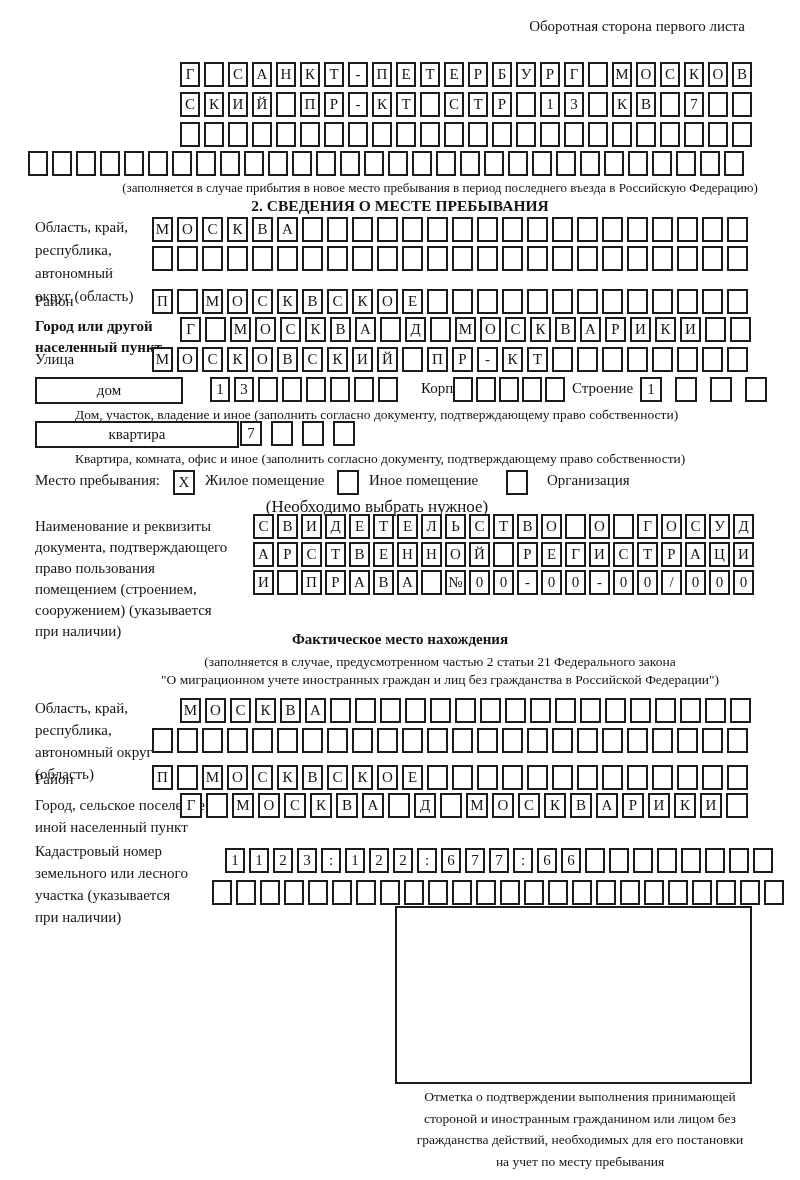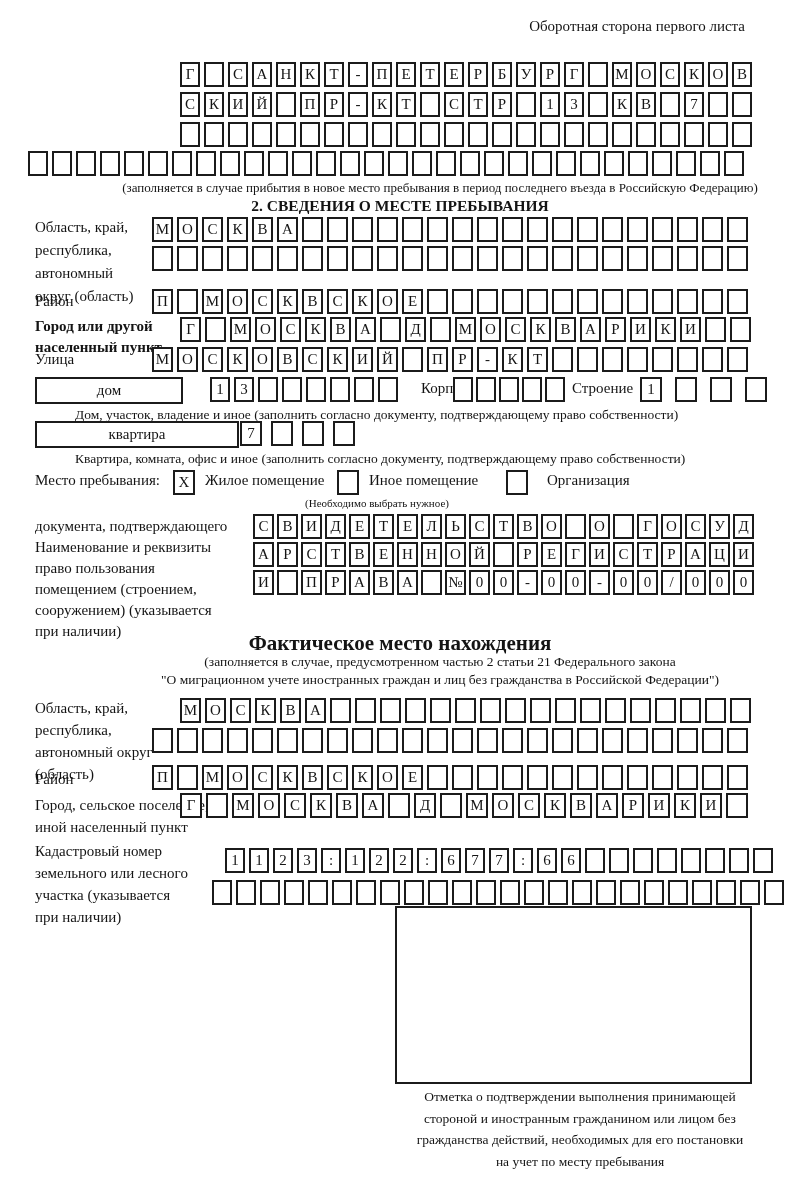--- a/index.html
+++ b/index.html
@@ -333,25 +333,25 @@
     </div>
   <div class="cap" style="left:35px;top:451px;font-size:13.5px;">Квартира, комната, офис и иное (заполнить согласно документу, подтверждающему право собственности)</div>
 
   <div class="lbl" style="left:35px;top:472px;">Место пребывания:</div>
   <div class="cb" style="left:173px;top:470px;">X</div>
   <div class="lbl" style="left:205px;top:472px;">Жилое помещение</div>
   <div class="cb" style="left:337px;top:470px;"></div>
   <div class="lbl" style="left:369px;top:472px;">Иное помещение</div>
   <div class="cb" style="left:506px;top:470px;"></div>
   <div class="lbl" style="left:547px;top:472px;">Организация</div>
-  <div class="cap" style="left:187px;top:497px;width:300px;text-align:center;font-size:11px;">(Необходимо выбрать нужное)</div>
+  <div class="cap" style="left:187px;top:497px;width:300px;text-align:center;font-size:17px;">(Необходимо выбрать нужное)</div>
 
   <div class="lblblock" style="left:35px;top:516px;line-height:21px;">
+    <div>Наименование и реквизиты</div>
     <div>документа, подтверждающего</div>
-    <div>Наименование и реквизиты</div>
     <div>право пользования</div>
     <div>помещением (строением,</div>
     <div>сооружением) (указывается</div>
     <div>при наличии)</div>
   </div>
   <div class="row" style="left:253px;top:514px;--cw:21px;gap:3px;">
       <span class="cell">С</span>
       <span class="cell">В</span>
       <span class="cell">И</span>
       <span class="cell">Д</span>
@@ -413,21 +413,21 @@
       <span class="cell">0</span>
       <span class="cell">-</span>
       <span class="cell">0</span>
       <span class="cell">0</span>
       <span class="cell">/</span>
       <span class="cell">0</span>
       <span class="cell">0</span>
       <span class="cell">0</span>
     </div>
 
-  <div class="title center" style="top:631px;font-size:21px;">Фактическое место нахождения</div>
+  <div class="title center" style="top:631px;font-size:15px;">Фактическое место нахождения</div>
   <div class="cap center" style="top:654px;font-size:13.5px;">(заполняется в случае, предусмотренном частью 2 статьи 21 Федерального закона</div>
   <div class="cap center" style="top:672px;font-size:13.5px;">"О миграционном учете иностранных граждан и лиц без гражданства в Российской Федерации")</div>
 
   <div class="lblblock" style="left:35px;top:697px;line-height:22px;">
     <div>Область, край,</div>
     <div>республика,</div>
     <div>автономный округ</div>
     <div>(область)</div>
   </div>
   <div class="row" style="left:180px;top:698px;--cw:21px;">

